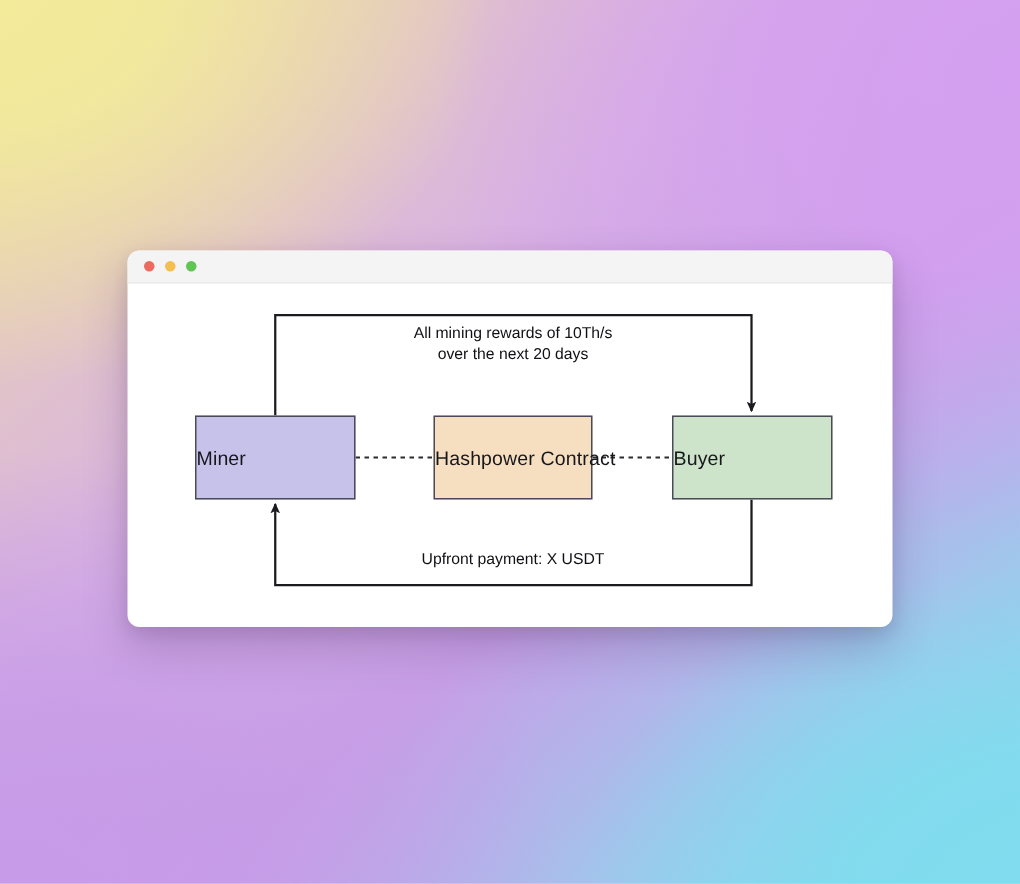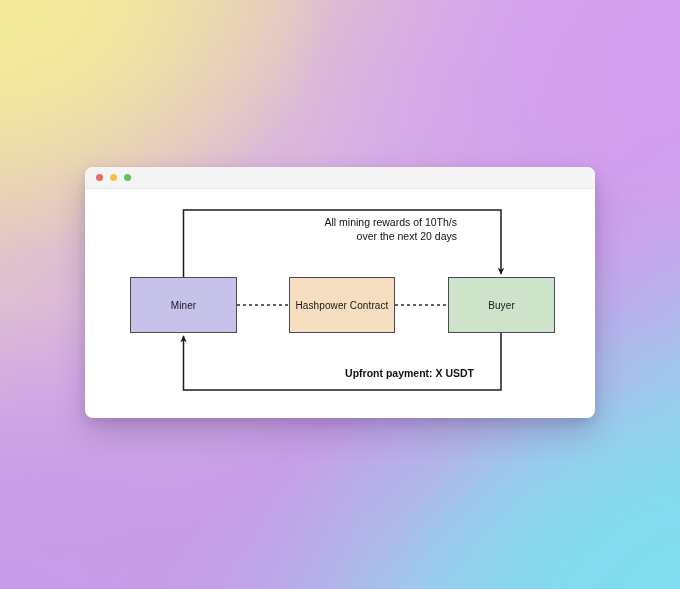--- a/index.html
+++ b/index.html
@@ -75,22 +75,21 @@
     height: 230px;
   }
 
   
   .node {
     position: absolute;
     box-sizing: border-box;
     border: 1.4px solid #4a4a58;
     display: flex;
     align-items: center;
-    justify-content: center;
-    font-size: 10px;
+    font-size: 13px;
     color: #17171b;
     letter-spacing: 0.1px;
     white-space: nowrap;
   }
   #node-miner {
     left: 45px;  top: 89px;  width: 107px; height: 56px;
     background: #c6c2ea;
   }
   #node-contract {
     left: 204px; top: 89px;  width: 106px; height: 56px;
@@ -99,30 +98,30 @@
   #node-buyer {
     left: 363px; top: 89px;  width: 107px; height: 56px;
     background: #cee4ca;
   }
 
   
   .edge-label {
     position: absolute;
     font-size: 10.5px;
     color: #111115;
-    text-align: right;
+    text-align: center;
     line-height: 13.5px;
     white-space: nowrap;
   }
   #label-rewards {
     left: 142px; top: 28px; width: 230px;
   }
   #label-rewards .line2 { display: block; }
   #label-payment {
-    left: 159px; top: 179px; width: 230px; font-weight: bold;
+    left: 142px; top: 179px; width: 230px;
   }
 </style>
 </head>
 <body>
 
 <div id="wallpaper">
 
   <div id="window-card">
 
     <div id="title-bar">

